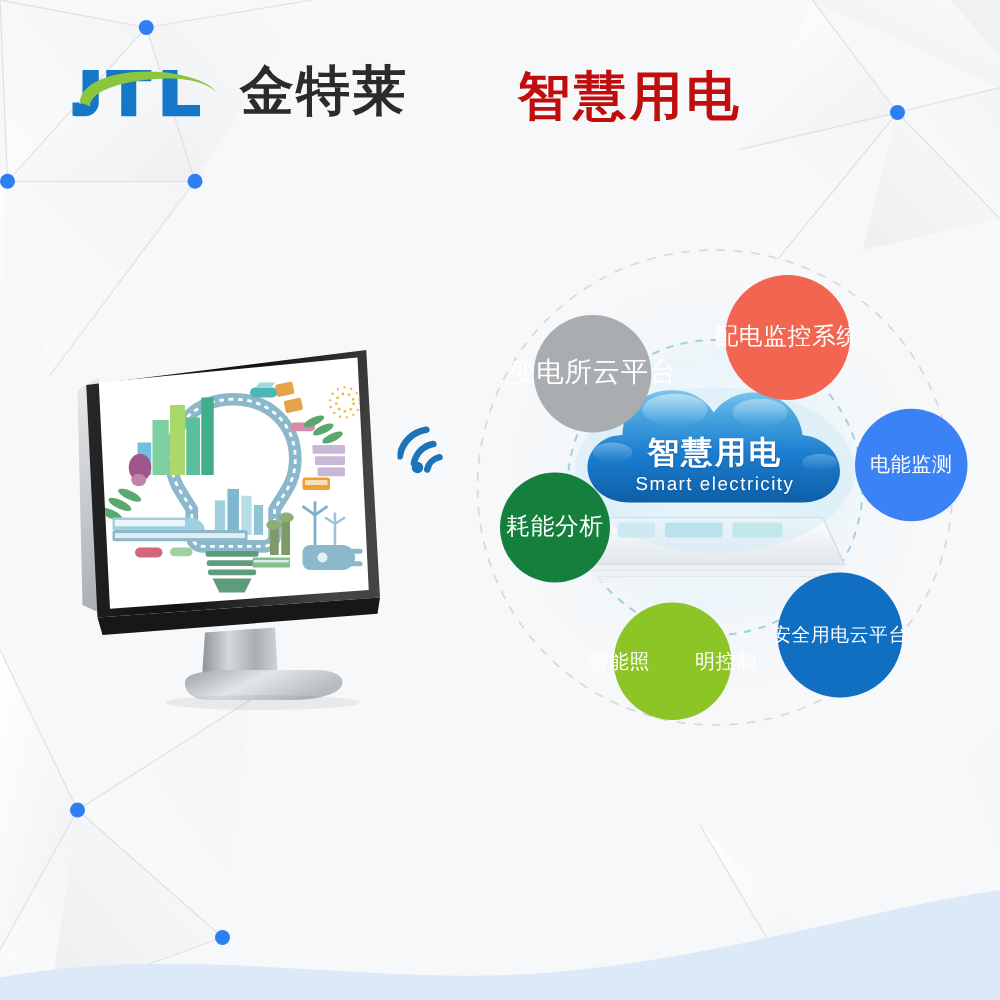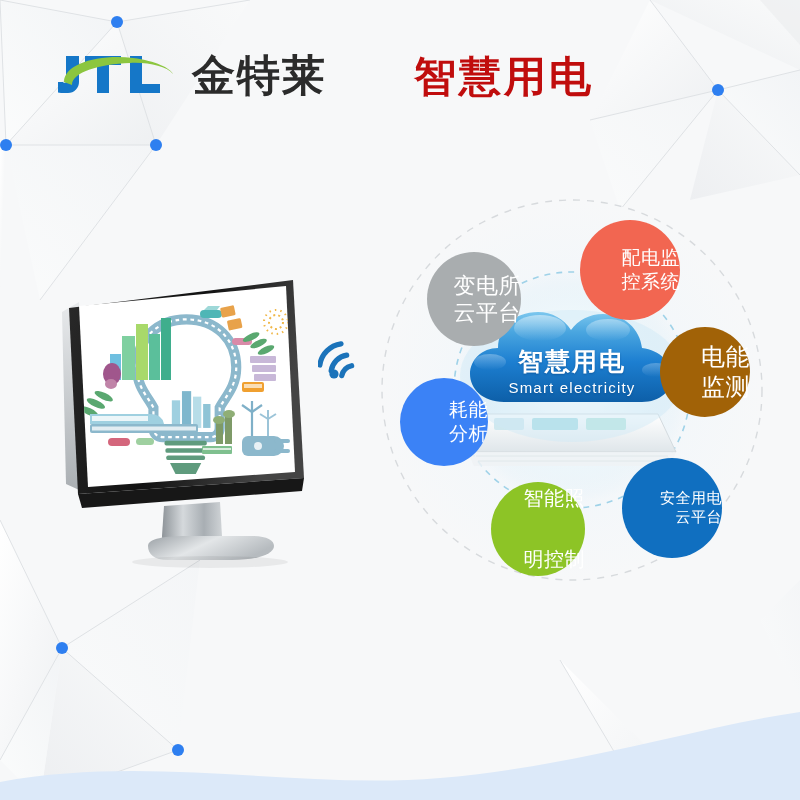--- a/index.html
+++ b/index.html
@@ -43,21 +43,21 @@
     align-items: center;
   }
 
   #logo-mark {
     position: relative;
     width: 120px;
     height: 62px;
   }
 
   #brand-cn {
-    font-family: Liberation Sans, sans-serif;
+    font-family: Liberation Mono, monospace;
     font-size: 43px;
     font-weight: bold;
     color: #2b2b2b;
     letter-spacing: 2px;
     margin-left: 14px;
     line-height: 1;
   }
 
   #headline {
     position: absolute;
@@ -95,22 +95,22 @@
     left: 372px;
     top: 190px;
     width: 400px;
     height: 400px;
   }
 
   .bubble {
     position: absolute;
     border-radius: 50%;
     display: flex;
-    flex-direction: column;
-    align-items: flex-end;
+    flex-direction: row;
+    align-items: center;
     justify-content: center;
     color: #ffffff;
     font-family: "DejaVu Sans", "Liberation Sans", sans-serif;
     font-weight: normal;
     text-align: center;
     line-height: 1.25;
     letter-spacing: 0.5px;
   }
   .bubble span { display: block; white-space: nowrap; }
 
@@ -497,31 +497,31 @@
     <div class="bubble" style="left:55px;top:62px;width:94px;height:94px;background:#a9adaf;font-size:22px;">
       <span>变电所</span>
       <span>云平台</span>
     </div>
 
     <div class="bubble" style="left:208px;top:30px;width:100px;height:100px;background:#f26651;font-size:19px;">
       <span>配电监</span>
       <span>控系统</span>
     </div>
 
-    <div class="bubble" style="left:288px;top:137px;width:90px;height:90px;background:#a16207;font-size:24px;">
+    <div class="bubble" style="left:312px;top:137px;width:90px;height:90px;background:#3b82f6;font-size:16px;">
       <span>电能</span>
       <span>监测</span>
     </div>
 
-    <div class="bubble" style="left:28px;top:188px;width:88px;height:88px;background:#3b82f6;font-size:19px;">
+    <div class="bubble" style="left:28px;top:188px;width:88px;height:88px;background:#15803d;font-size:19px;">
       <span>耗能</span>
       <span>分析</span>
     </div>
 
-    <div class="bubble" style="left:119px;top:292px;width:94px;height:94px;background:#8dc426;font-size:20px;gap:36px;">
+    <div class="bubble" style="left:119px;top:292px;width:94px;height:94px;background:#8dc426;font-size:16px;gap:36px;">
       <span>智能照</span>
       <span>明控制</span>
     </div>
 
     <div class="bubble" style="left:250px;top:268px;width:100px;height:100px;background:#106fc0;font-size:15px;">
       <span>安全用电</span>
       <span>云平台</span>
     </div>
 
   </div>

